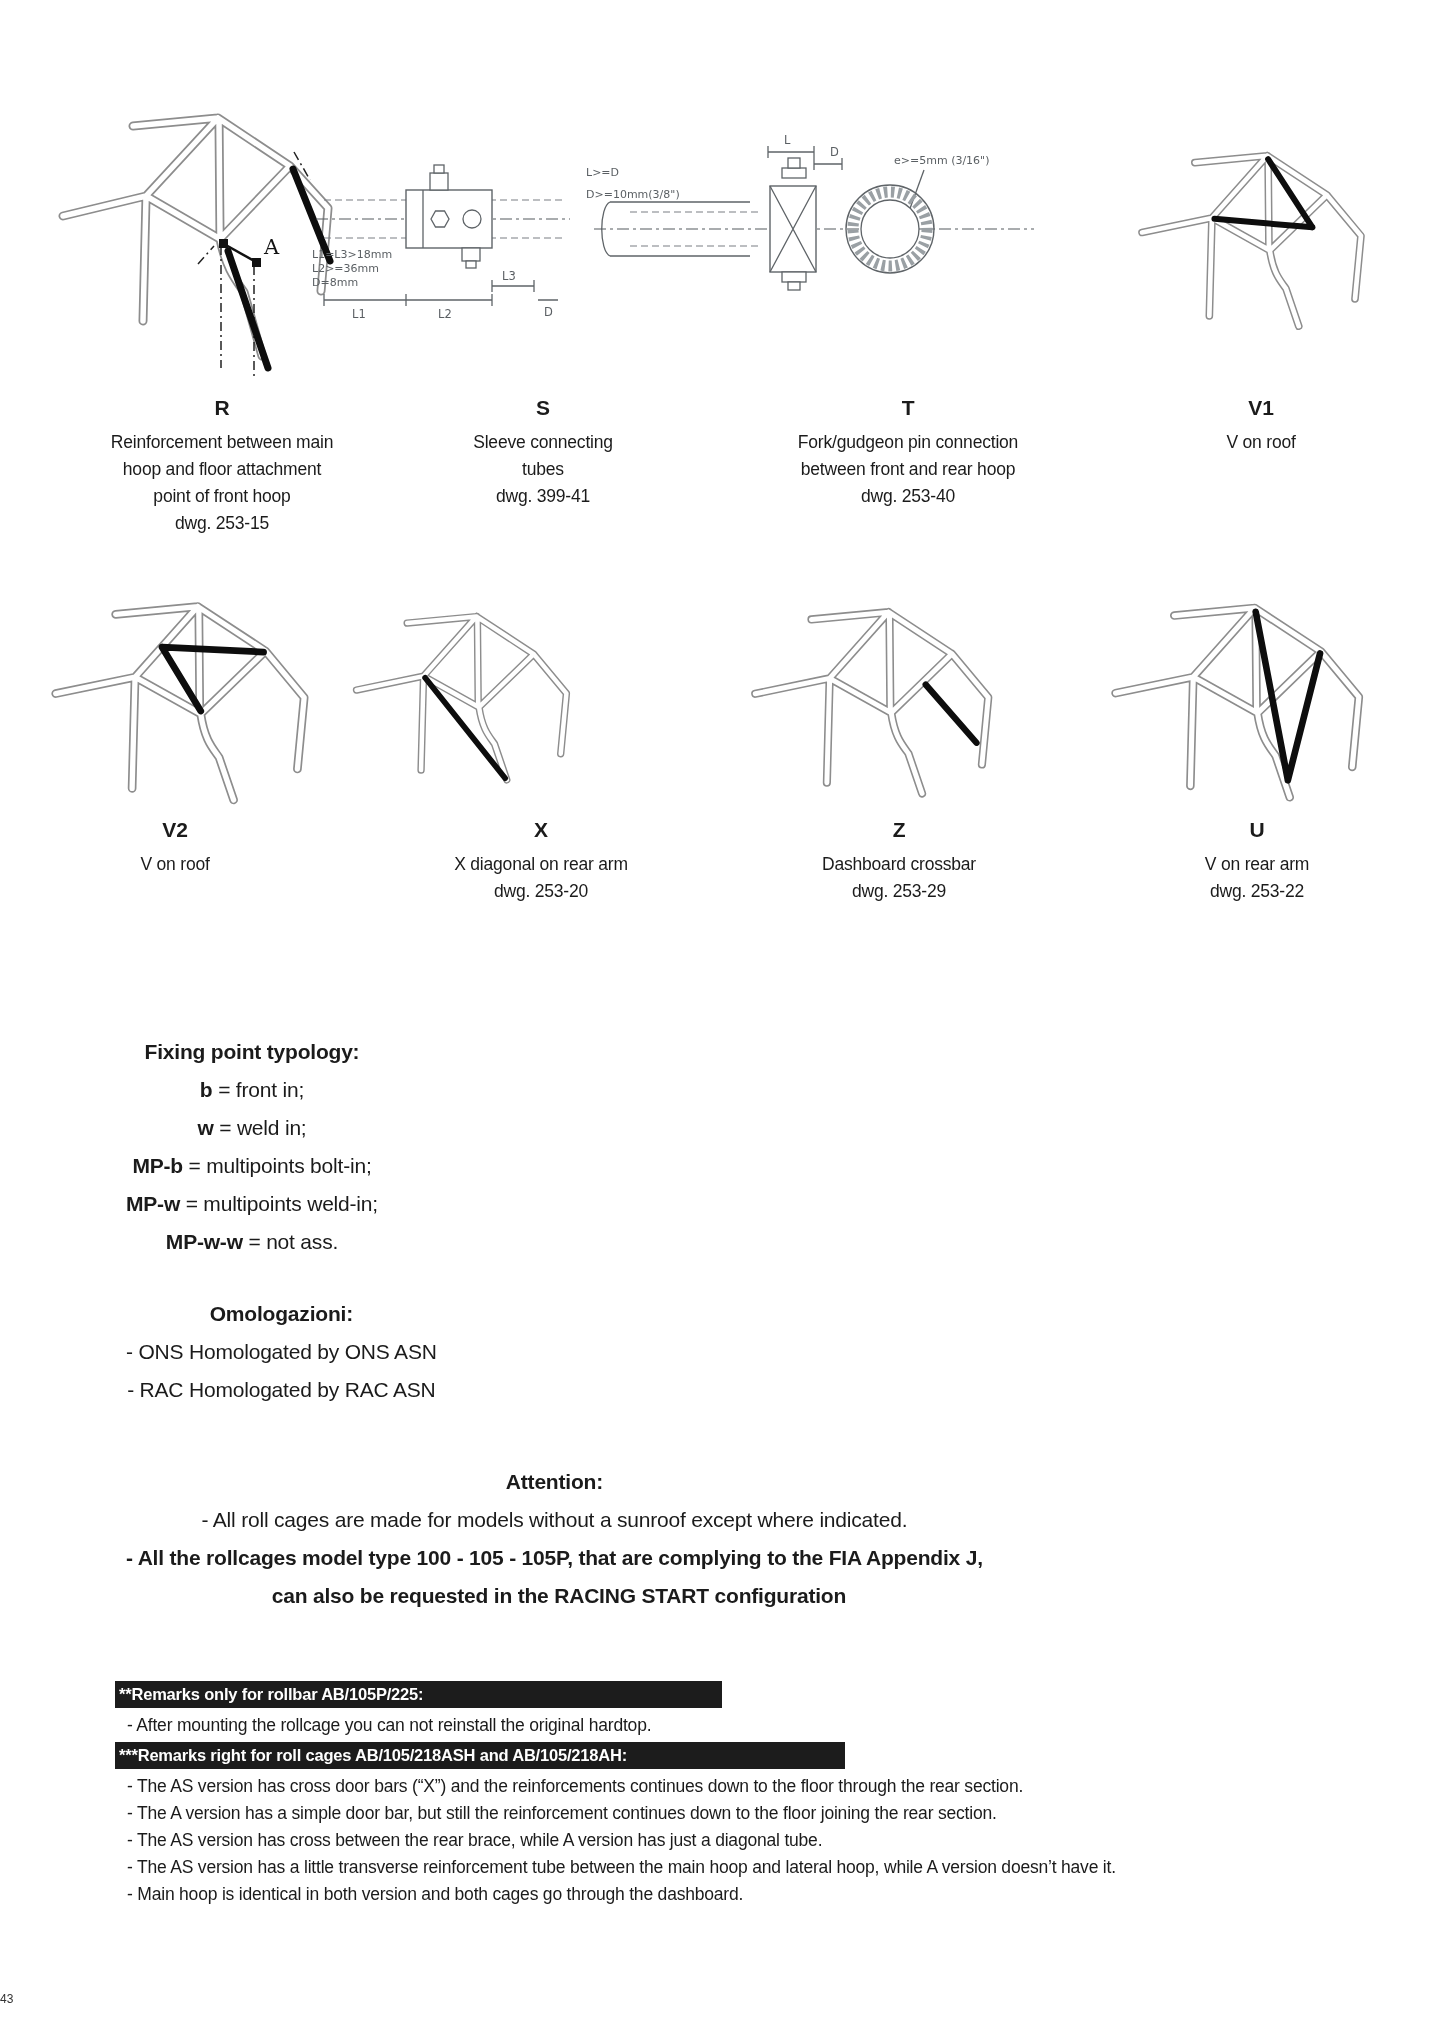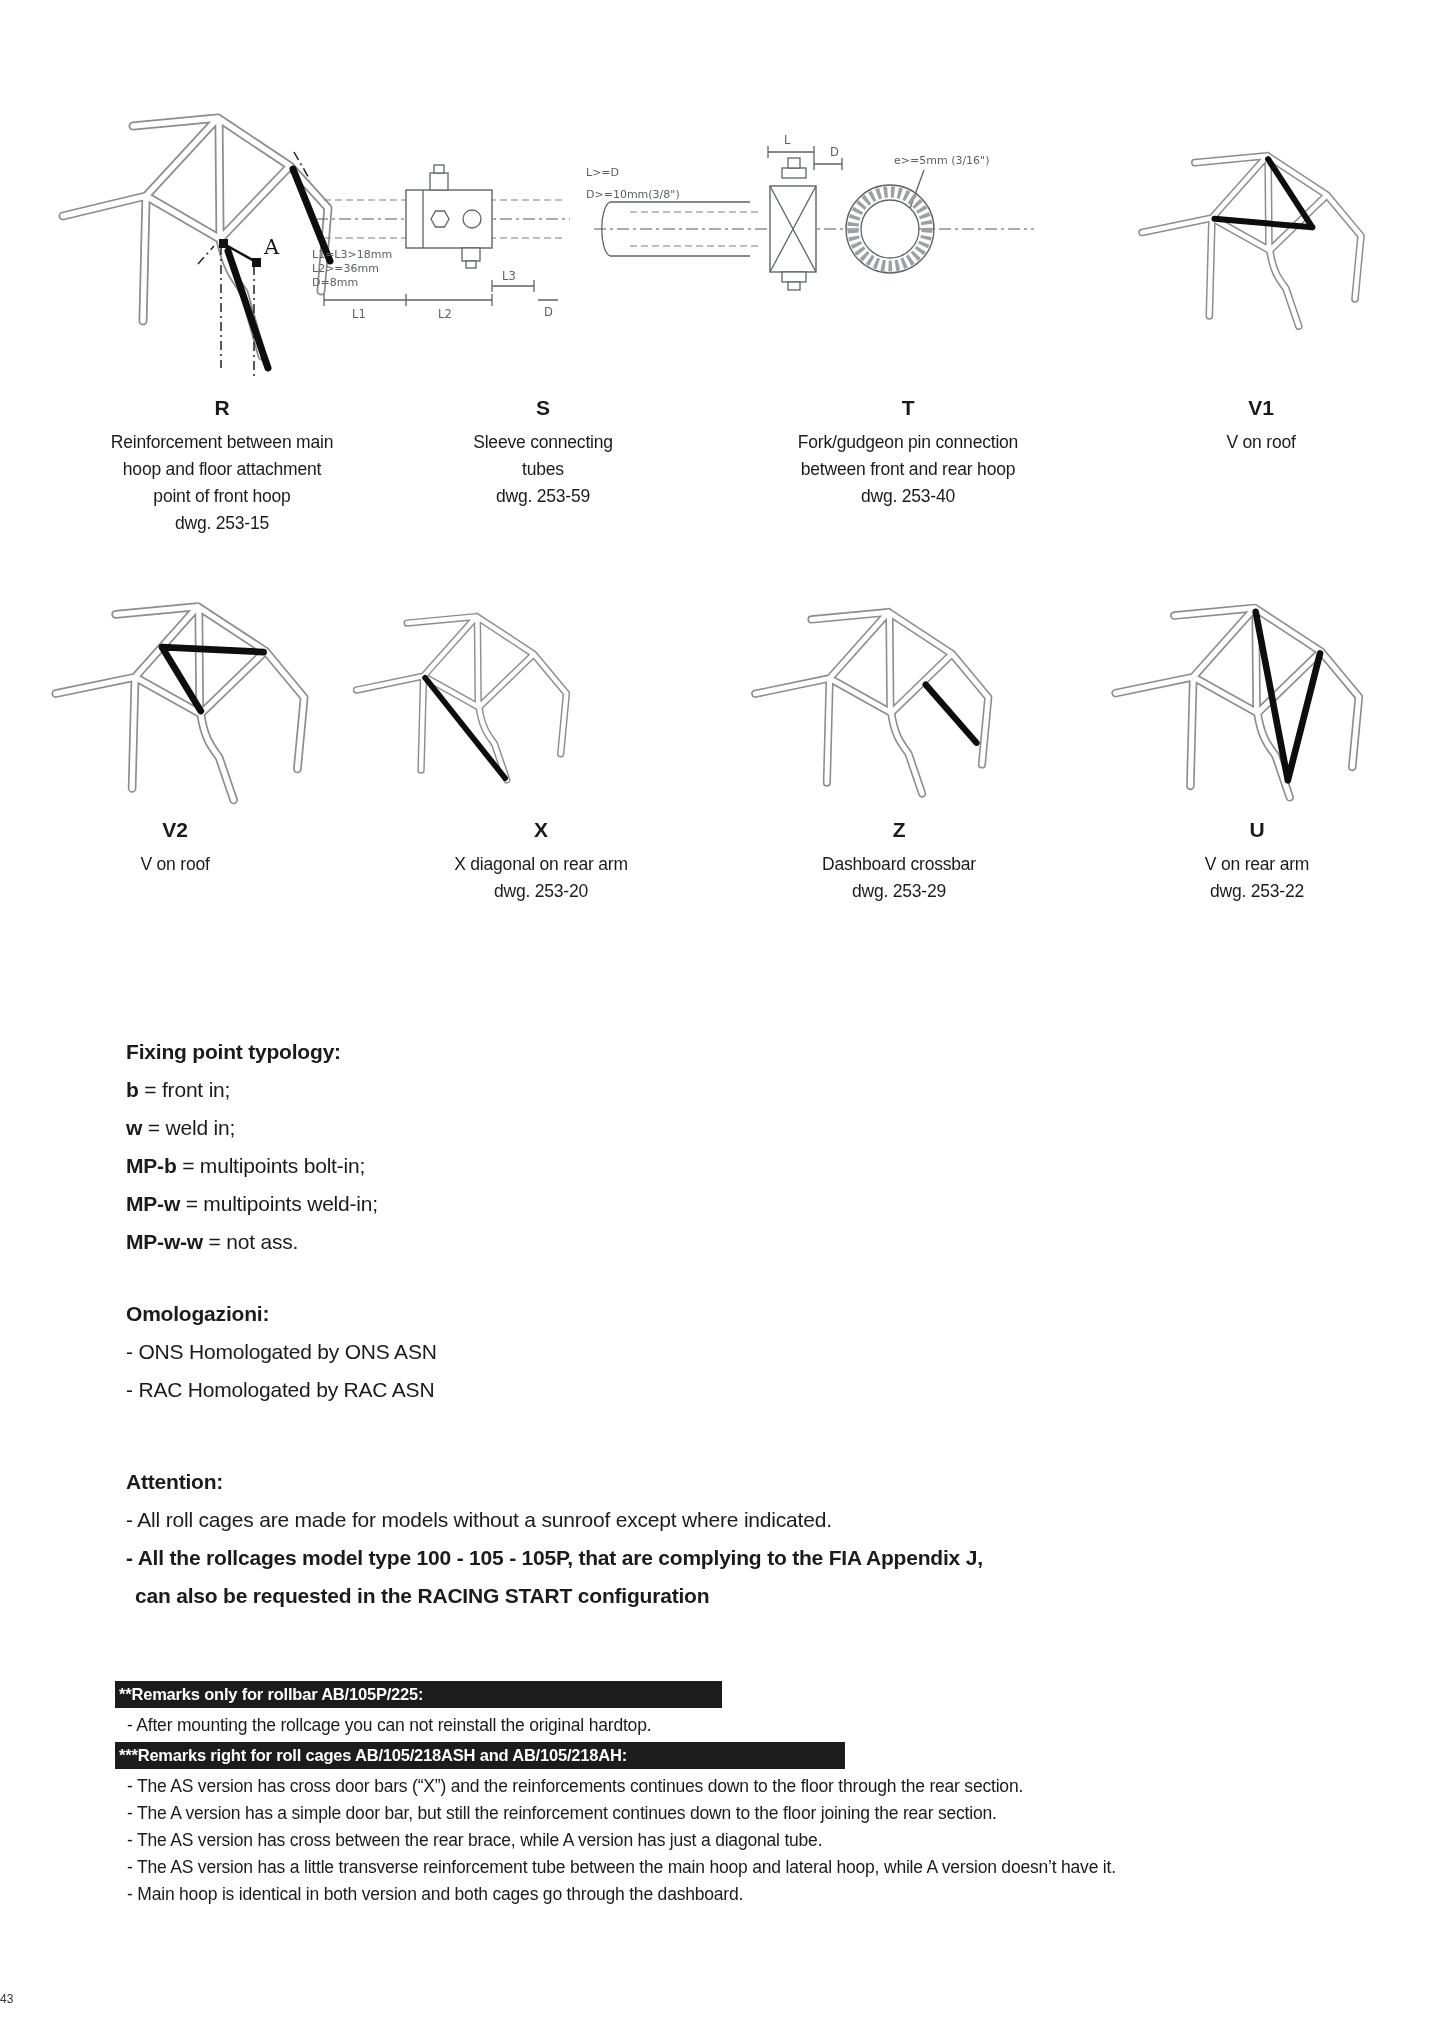--- a/index.html
+++ b/index.html
@@ -15,21 +15,21 @@
   .dd{fill:none;stroke:#555a5e;stroke-width:1.2;stroke-dasharray:12 4 3 4;}
   .ddk{fill:none;stroke:#222;stroke-width:1.5;stroke-dasharray:9 4 2 4;}
   .note{font-family:"DejaVu Sans",sans-serif;font-size:11px;fill:#5a5f63;}
   .dim{font-family:"DejaVu Sans",sans-serif;font-size:11.5px;fill:#5a5f63;}
   .innerA{font-family:"DejaVu Serif",serif;font-size:21px;fill:#111;}
   
   .cap{position:absolute;width:340px;text-align:center;font-size:17.5px;line-height:27px;
        letter-spacing:-0.2px;color:#1b1b1b;}
   .cap-label{font-weight:bold;font-size:21px;line-height:24px;margin-bottom:9px;}
   
-  .sect{position:absolute;left:126px;font-size:21px;line-height:38px;letter-spacing:-0.2px;color:#1b1b1b;}
+  .sect{position:absolute;left:126px;font-size:21px;line-height:38px;letter-spacing:-0.2px;color:#1b1b1b;text-align:center;}
   .sect .hd{font-weight:bold;}
   .sect b{font-weight:bold;}
   .bold-line{font-weight:bold;}
   .indent{padding-left:9px;}
   
   .bar{position:absolute;left:115px;height:27px;background:#1c1c1c;color:#fff;
        font-weight:bold;font-size:16.5px;line-height:27px;padding-left:4px;
        letter-spacing:-0.2px;box-sizing:border-box;}
   .rlist{position:absolute;left:127px;font-size:17.5px;line-height:27px;letter-spacing:-0.2px;color:#1b1b1b;}
   .pagenum{position:absolute;left:0;top:1992px;width:100%;text-align:left;font-size:12px;color:#333;}
@@ -119,21 +119,21 @@
     <div class="cap-label">R</div>
     <div>Reinforcement between main</div>
     <div>hoop and floor attachment</div>
     <div>point of front hoop</div>
     <div>dwg. 253-15</div>
   </div>
   <div class="cap" style="left:373px;top:396px">
     <div class="cap-label">S</div>
     <div>Sleeve connecting</div>
     <div>tubes</div>
-    <div>dwg. 253-59</div>
+    <div>dwg. 399-41</div>
   </div>
   <div class="cap" style="left:738px;top:396px">
     <div class="cap-label">T</div>
     <div>Fork/gudgeon pin connection</div>
     <div>between front and rear hoop</div>
     <div>dwg. 253-40</div>
   </div>
   <div class="cap" style="left:1091px;top:396px">
     <div class="cap-label">V1</div>
     <div>V on roof</div>

